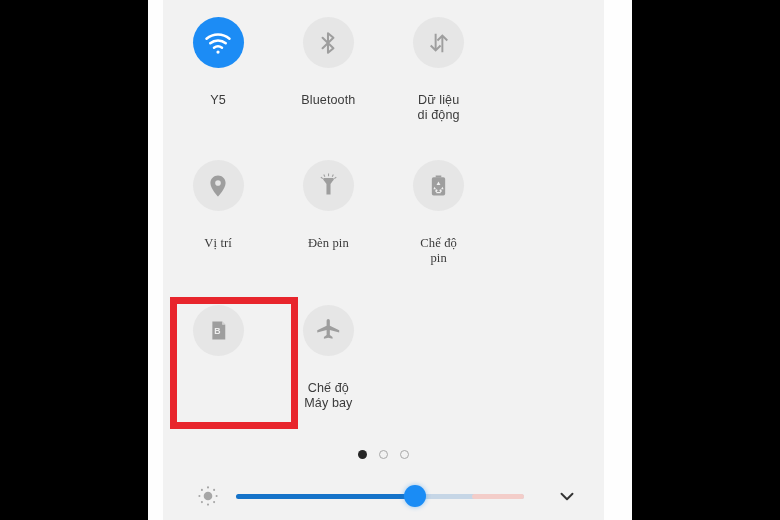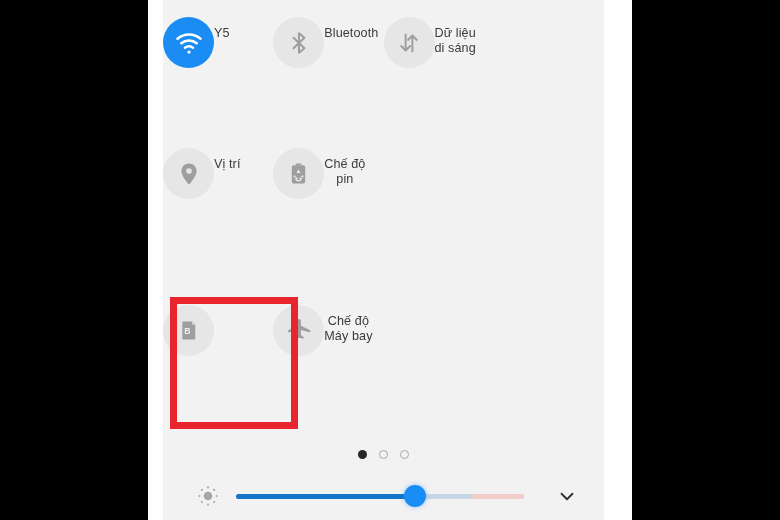--- a/index.html
+++ b/index.html
@@ -27,44 +27,45 @@
     width:441px; height:520px;
     background:#f2f2f2;
   }
   .row {
     display:flex;
     width:441px;
   }
   .tile {
     width:110.25px;
     display:flex;
-    flex-direction:row;
-    align-items:flex-start;
+    flex-direction:column;
+    align-items:center;
     padding-top:0;
+    gap:16px;
   }
   .circle {
     width:51px; height:51px;
     border-radius:50%;
     background:#e6e6e6;
     display:flex;
     align-items:center;
     justify-content:center;
   }
   .circle.on { background:#1c8cf5; }
   .label {
     margin-top:9px;
     font-size:12.6px;
     line-height:15px;
     color:#3b3b3b;
     text-align:center;
     letter-spacing:.1px;
     white-space:pre-line;
   }
   .row1 { position:absolute; left:0; top:17px; }
-  .row2 { position:absolute; left:0; top:148px; }
+  .row2 { position:absolute; left:0; top:160px;font-family:Liberation Serif, serif; }
   .row3 { position:absolute; left:0; top:305px; }
 
   
   #highlight {
     position:absolute;
     left:170px; top:297px;
     width:128px; height:132px;
     border:7px solid #e8252c;
     background:transparent;
     pointer-events:none;
@@ -173,36 +174,50 @@
 
 
       <div class="tile">
         <div class="circle">
           <svg width="26" height="26" viewBox="0 0 24 24" fill="#9e9e9e">
             <path d="M8 3.4v13.3l-3-3-1.3 1.3L8.9 20l5.2-5-1.3-1.3-3 3V3.4z"></path>
             <path d="M16 20.6V7.3l3 3 1.3-1.3L15.1 4 9.9 9l1.3 1.3 3-3v13.3z"></path>
           </svg>
         </div>
         <div class="label">Dữ liệu
-di sáng</div>
+di động</div>
       </div>
 
     </div>
 
     <div class="row row2">
 
       <div class="tile">
         <div class="circle">
           <svg width="26" height="26" viewBox="0 0 24 24" fill="#9e9e9e">
             <path d="M12 2.2c-3.9 0-7 3.1-7 7 0 5.1 7 12.6 7 12.6s7-7.5 7-12.6c0-3.9-3.1-7-7-7zm0 9.6a2.6 2.6 0 1 1 0-5.2 2.6 2.6 0 0 1 0 5.2z"></path>
           </svg>
         </div>
         <div class="label">Vị trí</div>
       </div>
 
+      <div class="tile">
+        <div class="circle">
+          <svg width="27" height="27" viewBox="0 0 24 24" fill="#9e9e9e">
+            <path d="M7.6 7.2h8.8l-2.6 3.4v9.3h-3.6v-9.3z"></path>
+            <rect x="7.2" y="5.4" width="9.6" height="2" rx="1"></rect>
+            <path d="M11.6 1.4h.9v2.3h-.9z"></path>
+            <path d="M7.4 2.4l.8-.4 1 2-.8.4z"></path>
+            <path d="M16.7 2.4l-.8-.4-1 2 .8.4z"></path>
+            <path d="M4.9 4.9l.6-.7 1.7 1.4-.6.7z"></path>
+            <path d="M19.2 4.9l-.6-.7-1.7 1.4.6.7z"></path>
+          </svg>
+        </div>
+        <div class="label">Đèn pin</div>
+      </div>
 
       <div class="tile">
         <div class="circle">
           <svg width="25" height="25" viewBox="0 0 24 24">
             <path d="M9.3 2.4h5.4v1.9H9.3z" fill="#9e9e9e"></path>
             <rect x="5.6" y="4.1" width="12.8" height="17.4" rx="1.7" fill="#9e9e9e"></rect>
             <path d="M12 8.2l1.9 3.3h-3.8z" fill="#f0f0f0"></path>
             <path d="M8.6 17.5l1.2-2 1.5.9-1.2 2z" fill="#f0f0f0"></path>
             <path d="M15.4 17.5l-1.2-2-1.5.9 1.2 2z" fill="#f0f0f0"></path>
             <path d="M8.2 13.2l1.4 2.4H7.1z" fill="#f0f0f0"></path>

